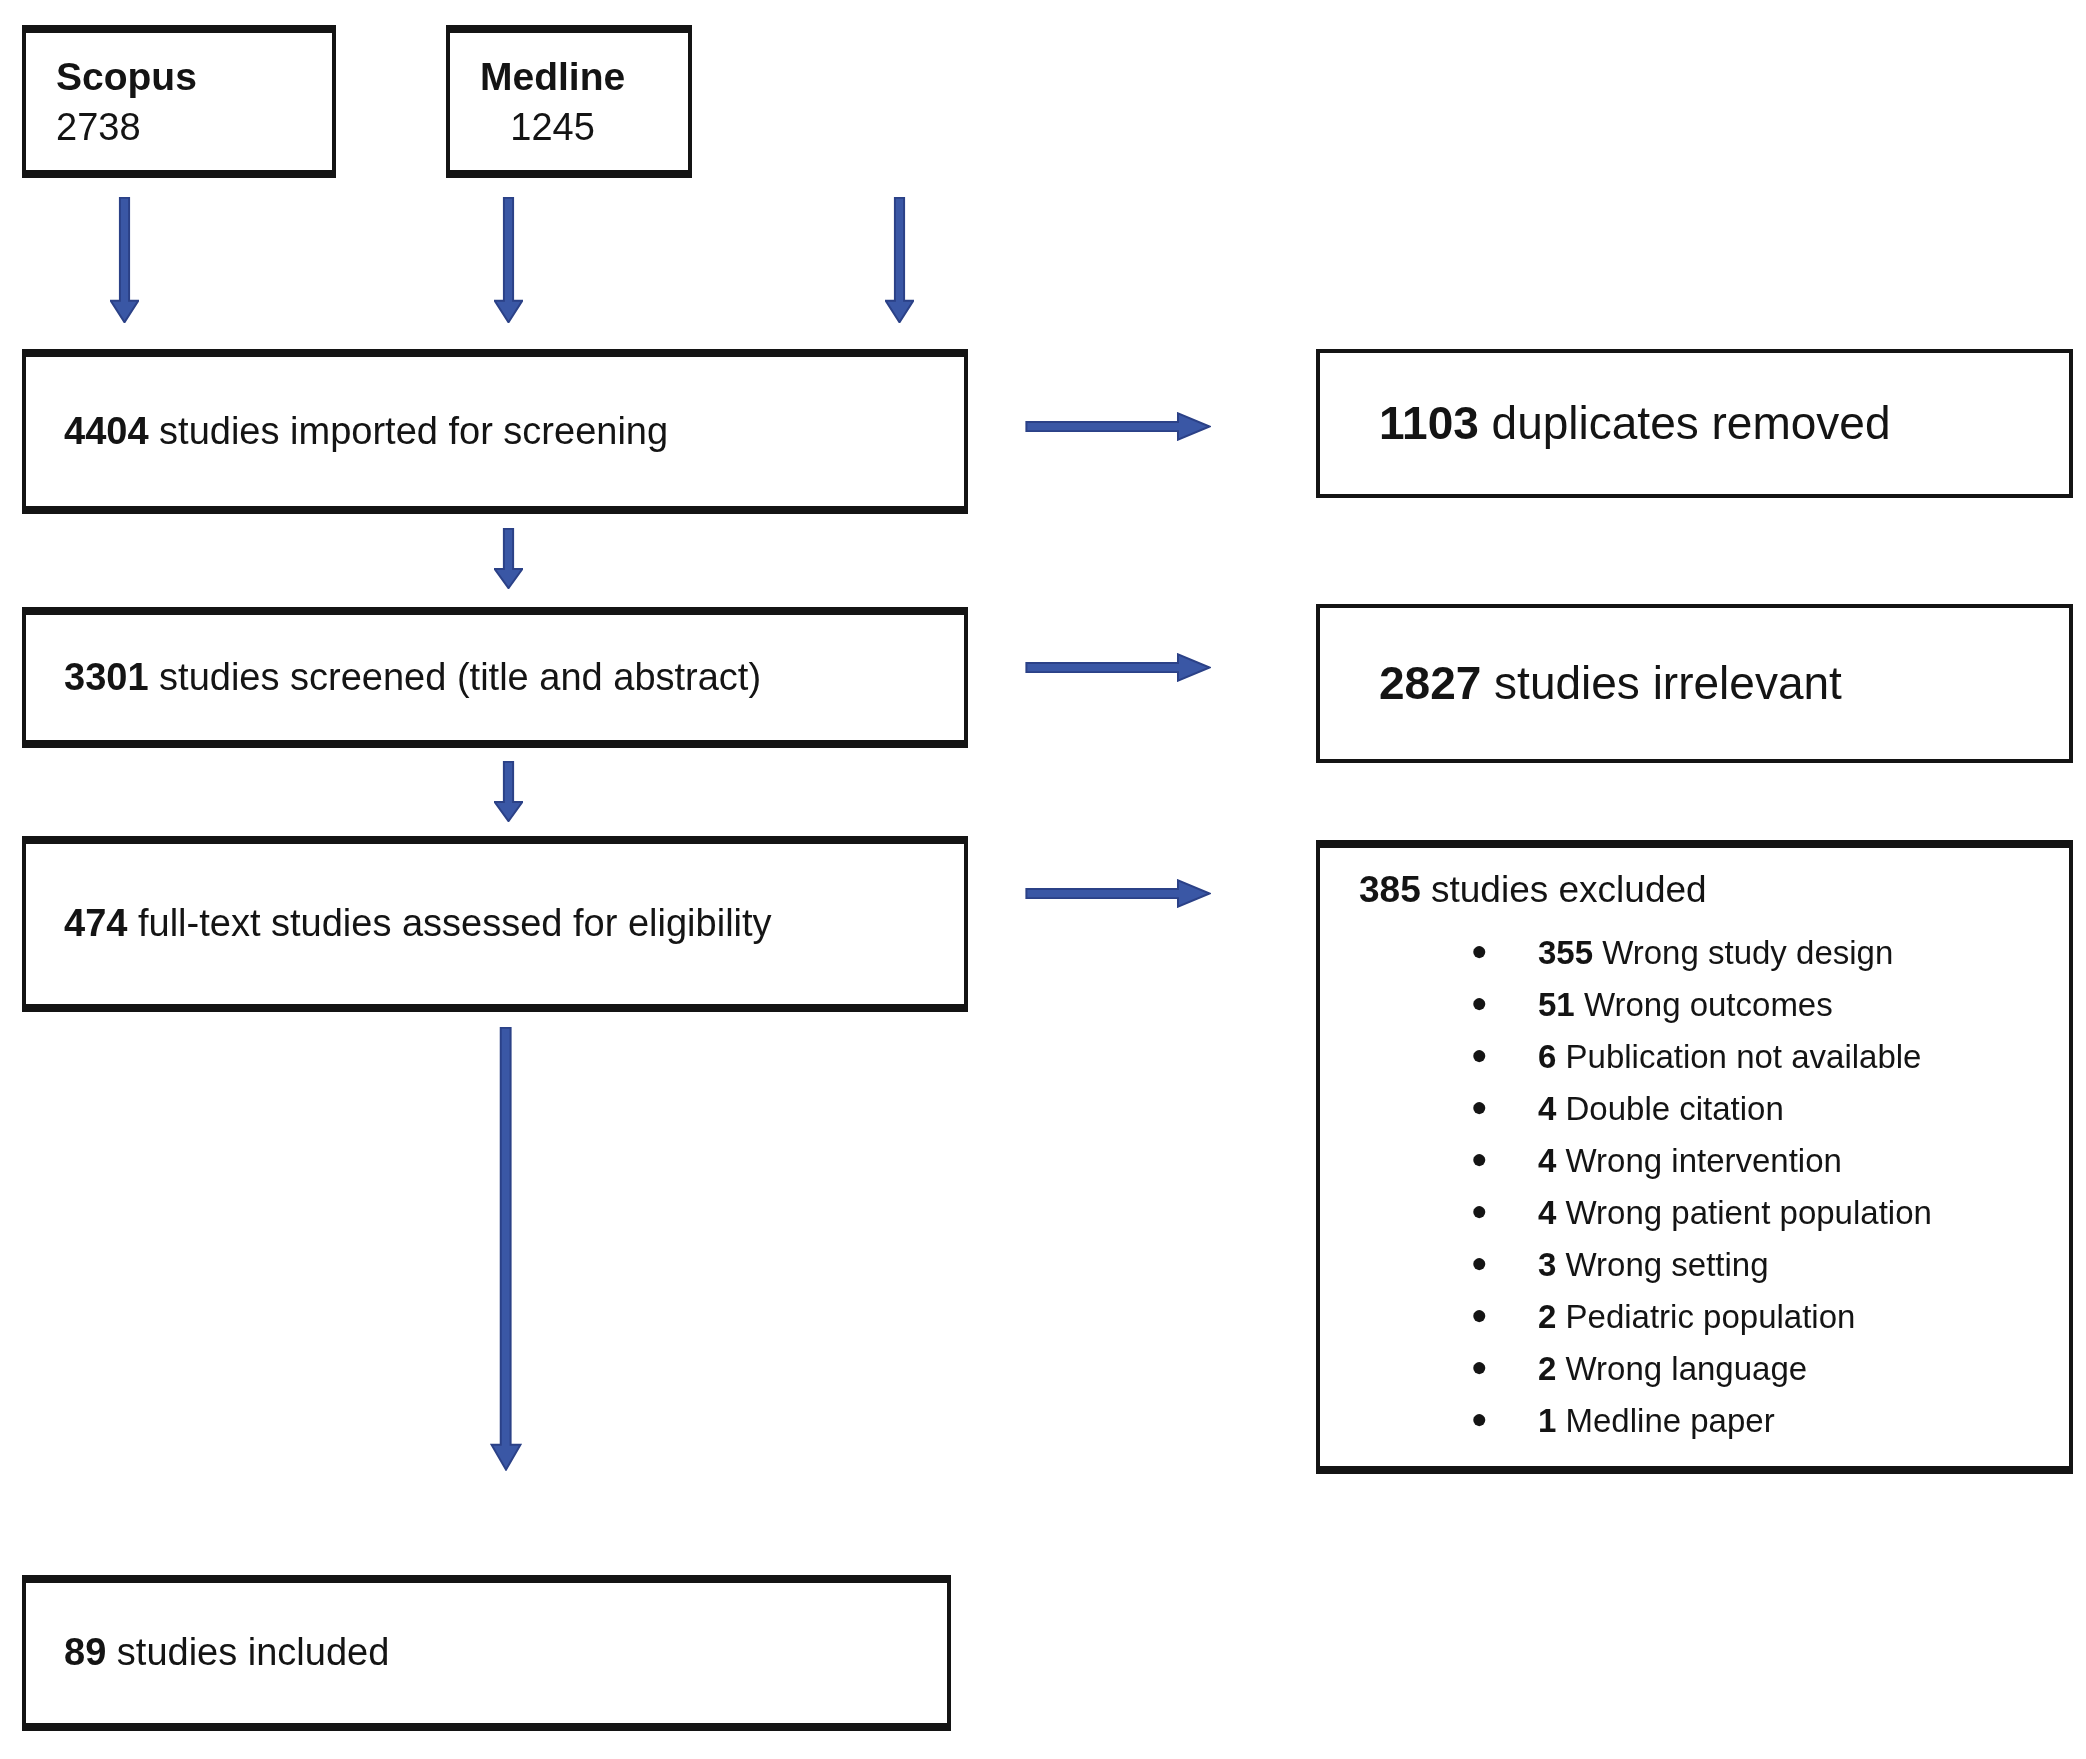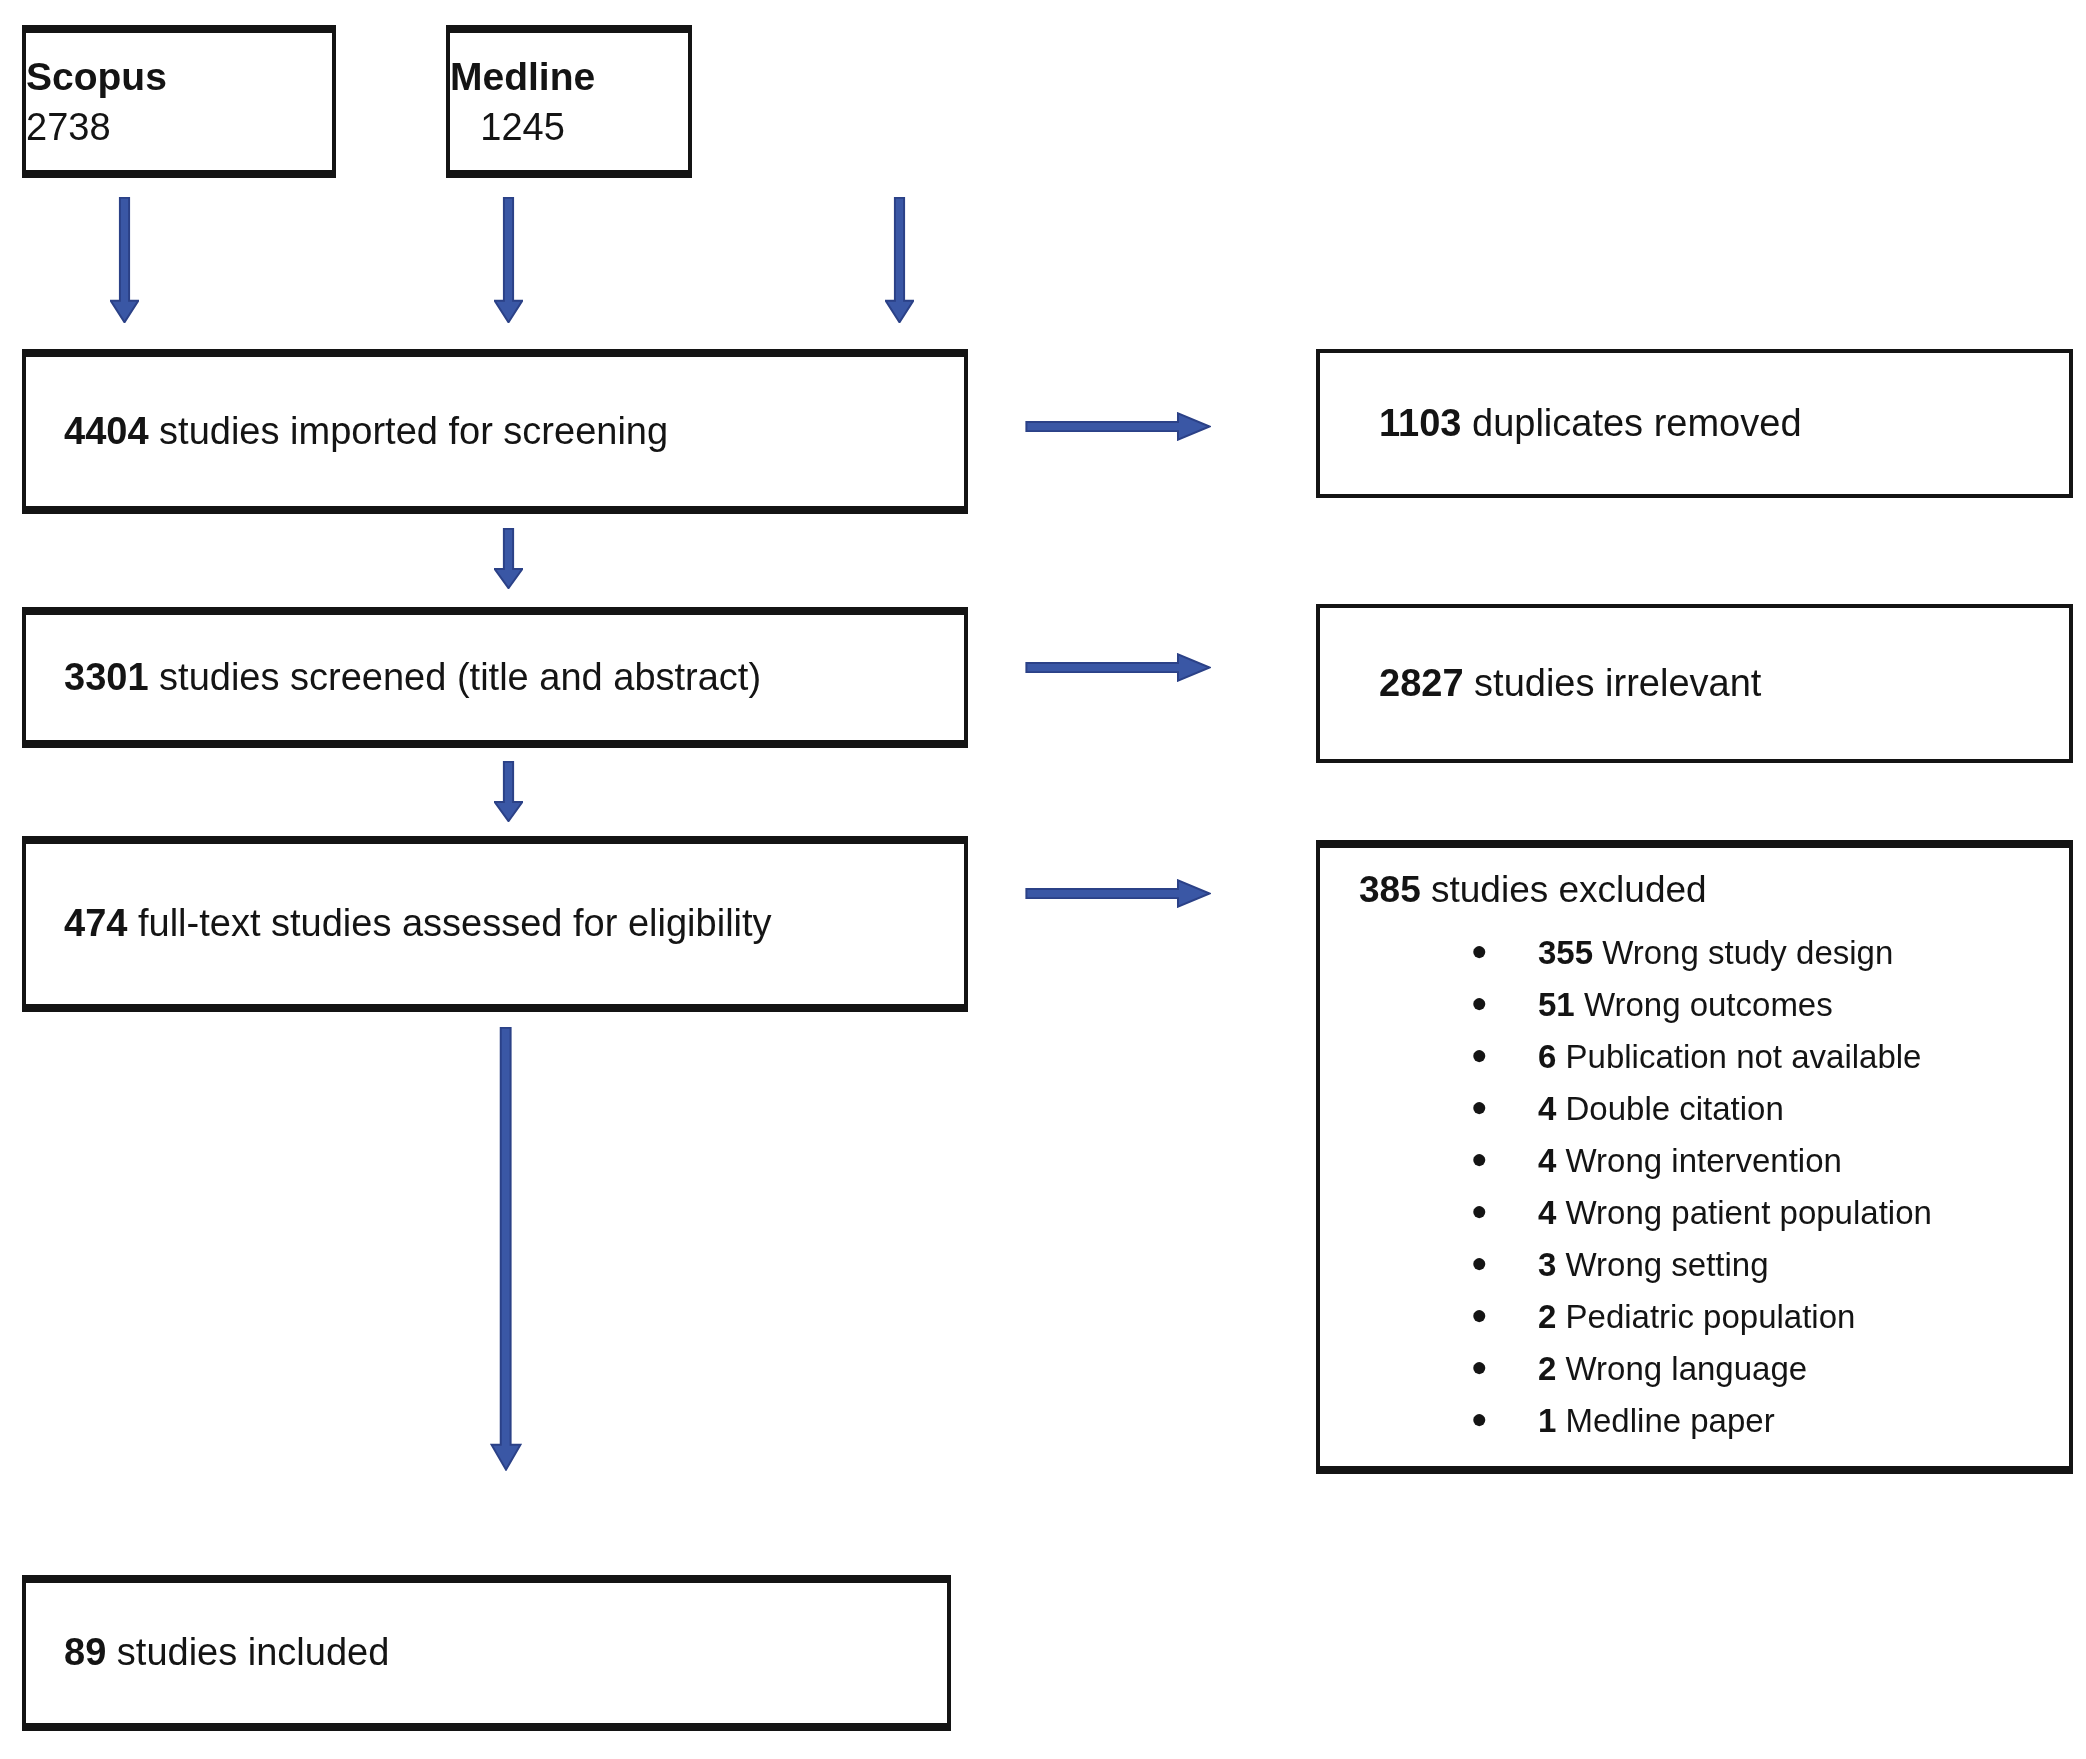--- a/index.html
+++ b/index.html
@@ -15,23 +15,23 @@
     position:absolute;
     box-sizing:border-box;
     background:#fff;
     border:4.6px solid var(--box-border,#141414);
     display:flex;
     align-items:center;
   }
   .thick{border-top-width:8.6px;border-bottom-width:8.6px;}
   .thin{border-width:4.6px;}
   .flow-text{padding-left:38px;font-size:38px;line-height:1.25;}
-  .side-text{padding-left:59px;font-size:38px;line-height:1.25;}
+  .side-text{padding-left:59px;font-size:46px;line-height:1.25;}
   .num{font-weight:bold;}
-  .src-inner{font-size:38px;line-height:51px;}
+  .src-inner{padding-left:30px;font-size:38px;line-height:51px;}
   .src-name{font-weight:bold;font-size:39px;}
   .excluded{align-items:flex-start;}
   .excl-inner{padding:20px 0 0 39px;width:100%;box-sizing:border-box;}
   .excl-head{font-size:37px;line-height:44px;margin-bottom:14.5px;}
   .reason{position:relative;padding-left:179px;font-size:33px;line-height:52px;}
   .reason .dot{position:absolute;left:112px;top:-1.3px;font-size:28px;}
   .arrow{position:absolute;display:block;}
   .arrow polygon{
     fill:var(--arrow-fill,#3A57A5);
     stroke:var(--arrow-stroke,#2B4187);

